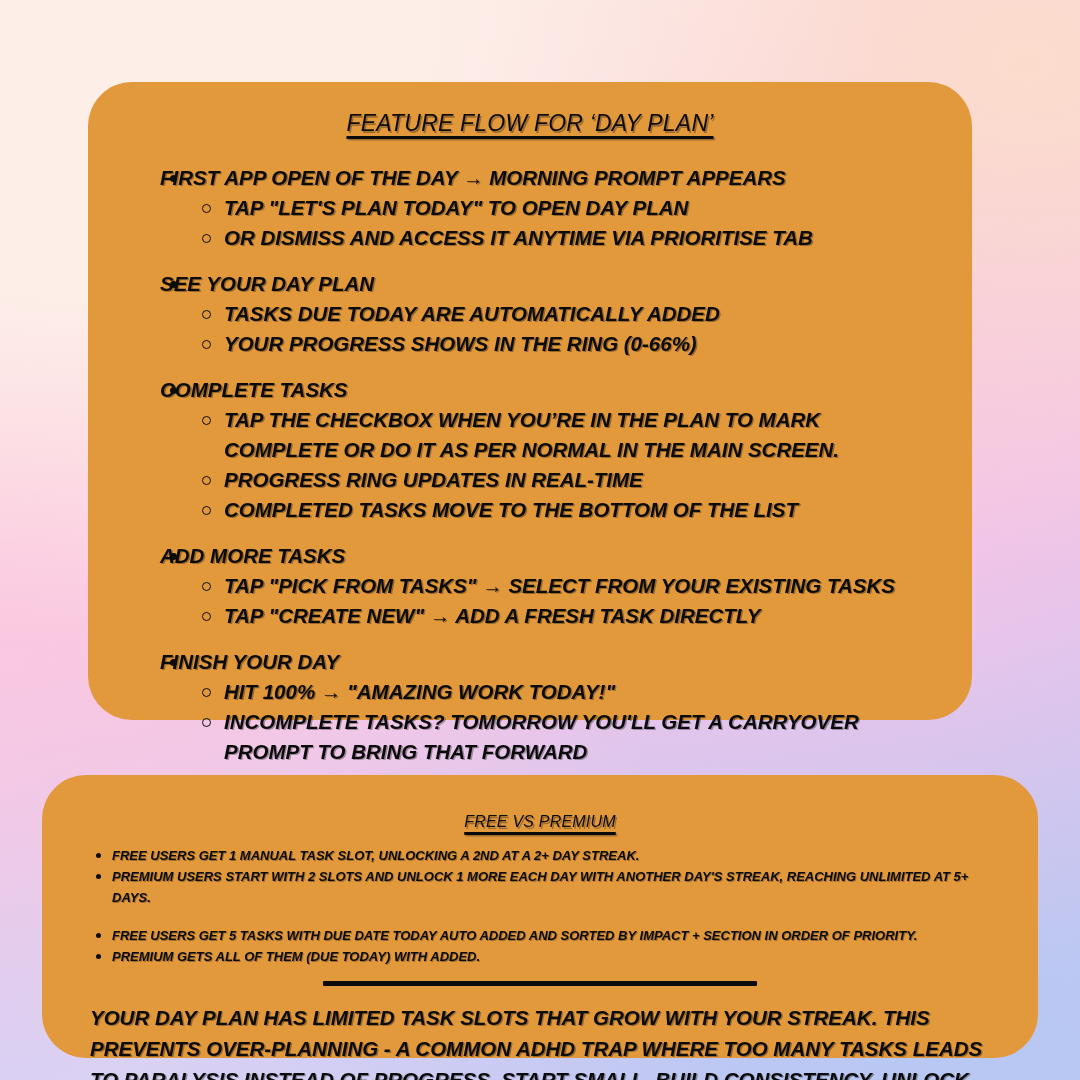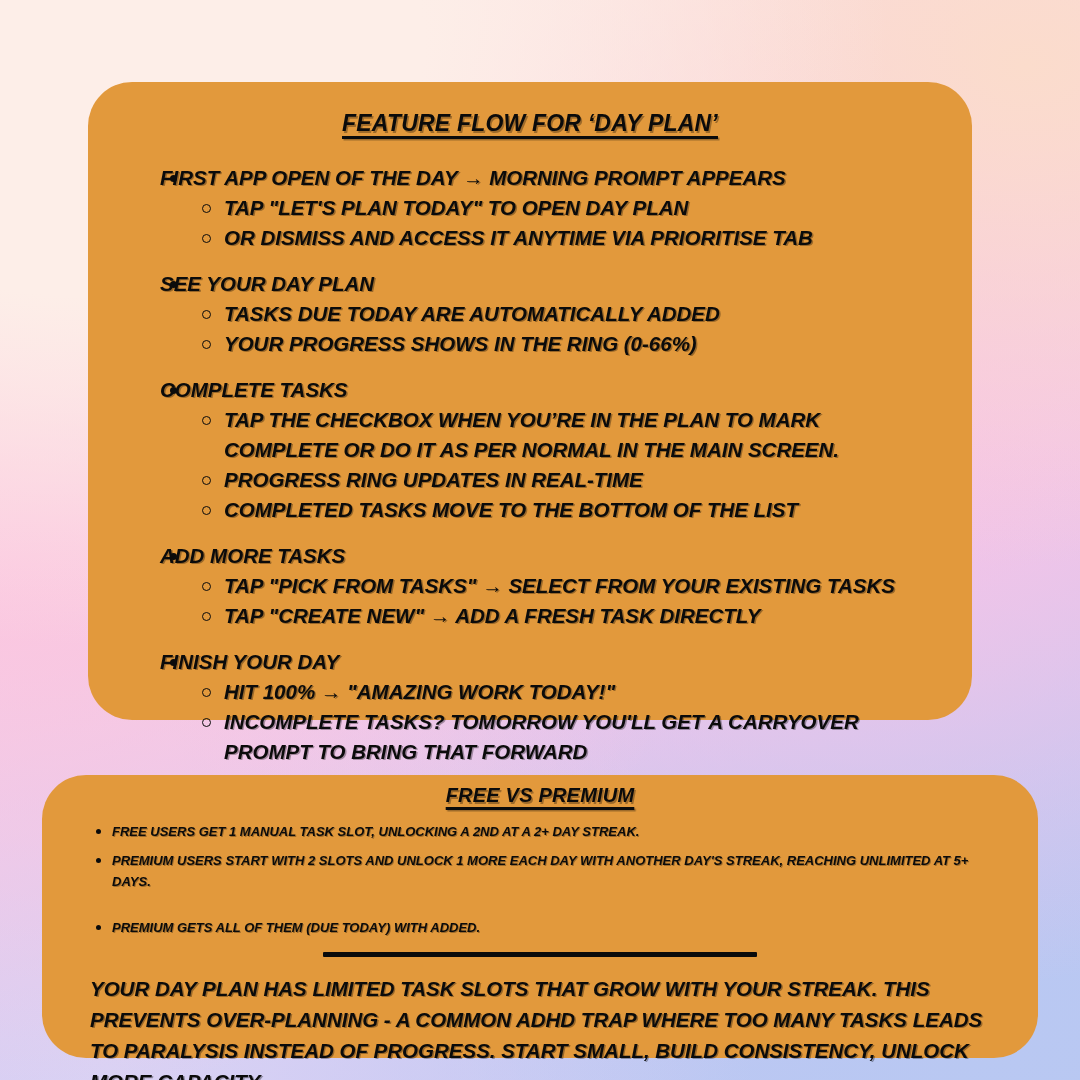--- a/index.html
+++ b/index.html
@@ -45,30 +45,30 @@
     background: #e2993c;
     border-radius: 44px;
     color: #0b0b0b;
   }
   #card-flow   { left: 88px;  top: 82px;  width: 884px; height: 638px; }
   #card-tiers  { left: 42px;  top: 775px; width: 996px; height: 283px; }
 
   
   .card-title {
     text-align: center;
-    font-weight: bold;
+    font-weight: normal;
     font-style: italic;
     letter-spacing: .2px;
     text-decoration: underline;
     text-underline-offset: 5px;
     text-decoration-thickness: 2.5px;
     text-shadow: 1.5px 1.5px 0 rgba(0,0,0,.30);
   }
   #flow-title  { font-size: 23px; padding-top: 28px; }
-  #tiers-title { font-size: 20px; padding-top: 9px; }
+  #tiers-title { font-size: 16px; padding-top: 38px; }
 
   
   #flow-list {
     margin: 26px 0 0 0;
     padding: 0 34px 0 40px;
     list-style: none;
   }
   .lvl1 {
     position: relative;
     font-size: 20.5px;
@@ -124,21 +124,20 @@
     padding: 0 34px 0 50px;
   }
   .tier-item {
     position: relative;
     font-size: 13px;
     font-weight: bold;
     font-style: italic;
     line-height: 21px;
     padding-left: 20px;
     text-shadow: 1px 1px 0 rgba(0,0,0,.30);
-    margin-top: 8px;
   }
   .tier-item::before {
     content: "";
     position: absolute;
     left: 4px;
     top: 8px;
     width: 5px;
     height: 5px;
     border-radius: 50%;
     background: #0b0b0b;
@@ -209,17 +208,18 @@
       </li>
     </ul>
 </section>
 
 <section class="card" id="card-tiers">
   <h2 class="card-title" id="tiers-title">FREE VS PREMIUM</h2>
   <ul id="tiers-list">
       <li class="tier-item">FREE USERS GET 1 MANUAL TASK SLOT, UNLOCKING A 2ND AT A 2+ DAY STREAK.</li>
       <li class="tier-item">PREMIUM USERS START WITH 2 SLOTS AND UNLOCK 1 MORE EACH DAY WITH ANOTHER DAY'S STREAK, REACHING UNLIMITED AT 5+ DAYS.</li>
       <li class="tier-gap"></li>
+      <li class="tier-item">FREE USERS GET 5 TASKS WITH DUE DATE TODAY AUTO ADDED AND SORTED BY IMPACT + SECTION IN ORDER OF PRIORITY.</li>
       <li class="tier-item">PREMIUM GETS ALL OF THEM (DUE TODAY) WITH ADDED.</li>
     </ul>
   <div id="tiers-divider"></div>
   <p id="tiers-summary">YOUR DAY PLAN HAS LIMITED TASK SLOTS THAT GROW WITH YOUR STREAK. THIS PREVENTS OVER-PLANNING - A COMMON ADHD TRAP WHERE TOO MANY TASKS LEADS TO PARALYSIS INSTEAD OF PROGRESS. START SMALL, BUILD CONSISTENCY, UNLOCK MORE CAPACITY.</p>
 </section>
 
 </body></html>

